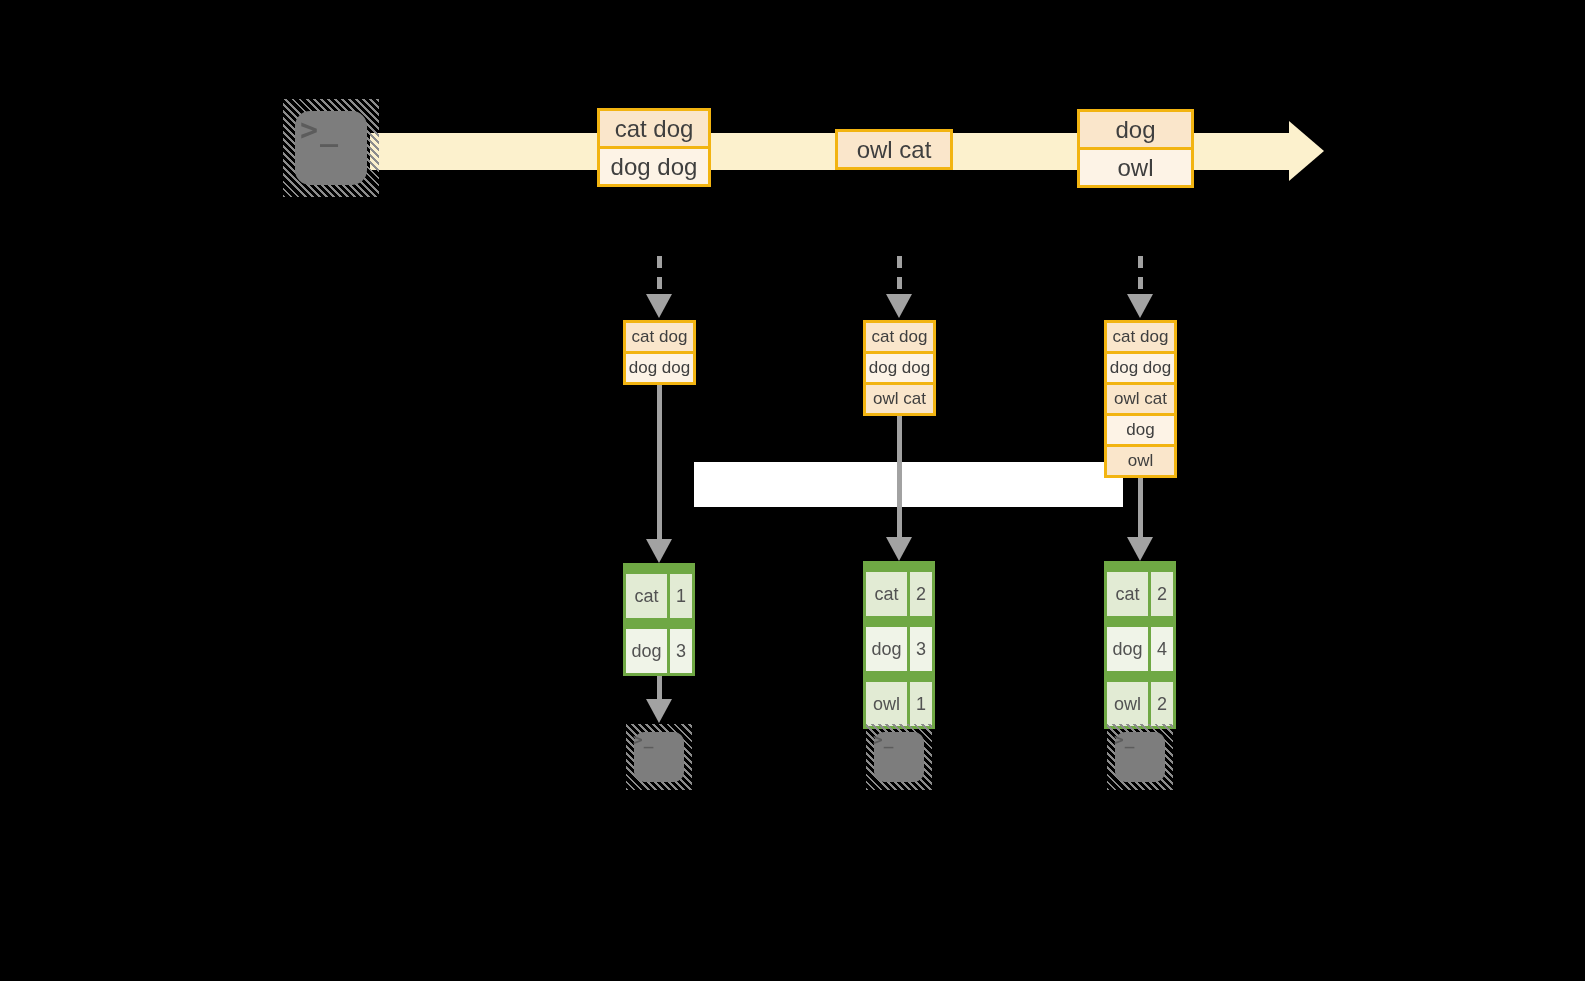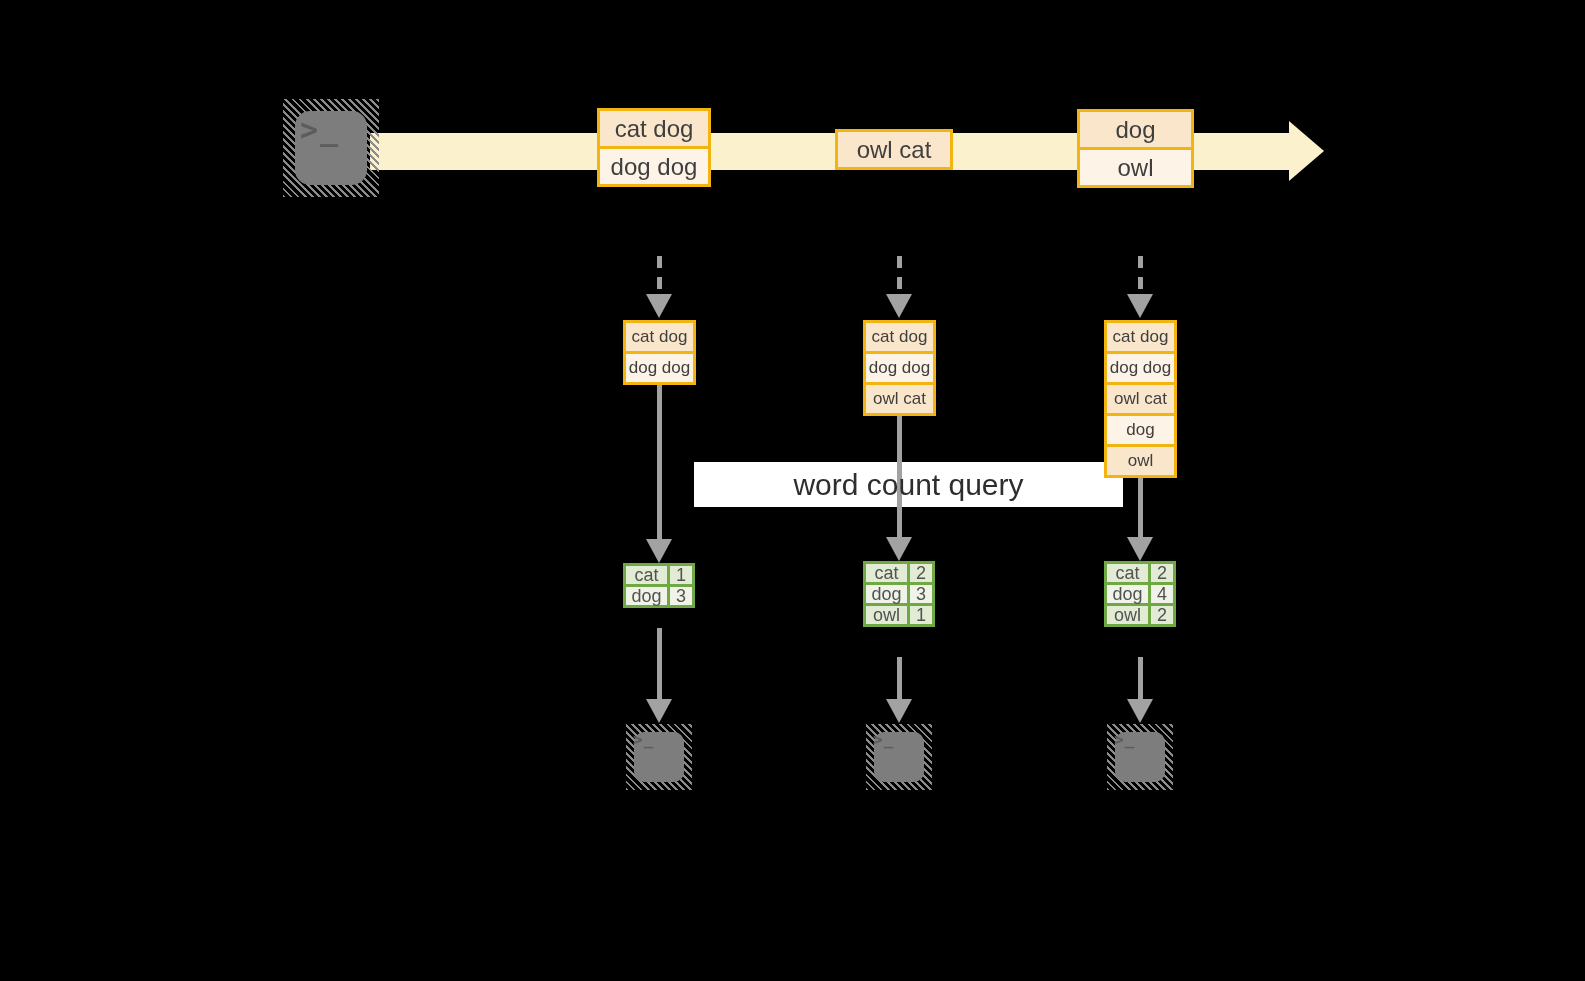--- a/index.html
+++ b/index.html
@@ -27,21 +27,21 @@
   .arrow.dashed .shaft{background:repeating-linear-gradient(to bottom,var(--arrow-gray) 0 12px,transparent 12px 21px);}
   .arrow .head{position:absolute;left:50%;bottom:0;margin-left:-13px;width:0;height:0;
     border-left:13px solid transparent;border-right:13px solid transparent;border-top:24px solid var(--arrow-gray);}
   
   .query-box{position:absolute;left:694px;top:462px;width:429px;height:45px;background:var(--label-bg);z-index:3;}
   .query-text{position:absolute;left:694px;top:462px;width:429px;height:45px;display:flex;align-items:center;justify-content:center;
     font-size:30px;color:#2e2e2e;z-index:7;}
   
   .gtable{position:absolute;display:grid;grid-template-columns:41px 22px;gap:3px;padding:3px;
     background:var(--green-border);box-sizing:content-box;z-index:5;}
-  .gcell{display:flex;align-items:center;justify-content:center;height:18px;font-size:18px;color:#525252;}
+  .gcell{display:flex;align-items:center;justify-content:center;height:44px;font-size:18px;color:#525252;margin-top:8px;}
   .gcell.dark{background:var(--green-dark);}
   .gcell.light{background:var(--green-light);}
   
   .term{position:absolute;z-index:5;}
   .term-hatch{position:absolute;inset:0;
     background:repeating-linear-gradient(45deg,#8c8c8c 0 2px,transparent 2px 5px);}
   .term-inner{position:absolute;background:var(--terminal-gray);}
   .term-lg .term-inner{inset:12px;border-radius:15px;}
   .term-sm .term-inner{inset:8px;border-radius:10px;}
   .term-glyph{position:absolute;font-family:"DejaVu Sans Mono",monospace;font-weight:bold;color:#5c5c5c;line-height:1;}
@@ -112,21 +112,20 @@
   </div>
   <div class="arrow" style="left:899px;top:416px;height:145px">
     <div class="shaft"></div>
       <div class="head"></div>
   </div>
   <div class="arrow" style="left:1140px;top:478px;height:83px">
     <div class="shaft"></div>
       <div class="head"></div>
   </div>
 
-  <div class="query-text">word count query</div>
 
   <div class="gtable" style="left:623px;top:563px">
     <div class="gcell dark">cat</div>
     <div class="gcell dark">1</div>
     <div class="gcell light">dog</div>
     <div class="gcell light">3</div>
   </div>
   <div class="gtable" style="left:863px;top:561px">
     <div class="gcell dark">cat</div>
     <div class="gcell dark">2</div>

